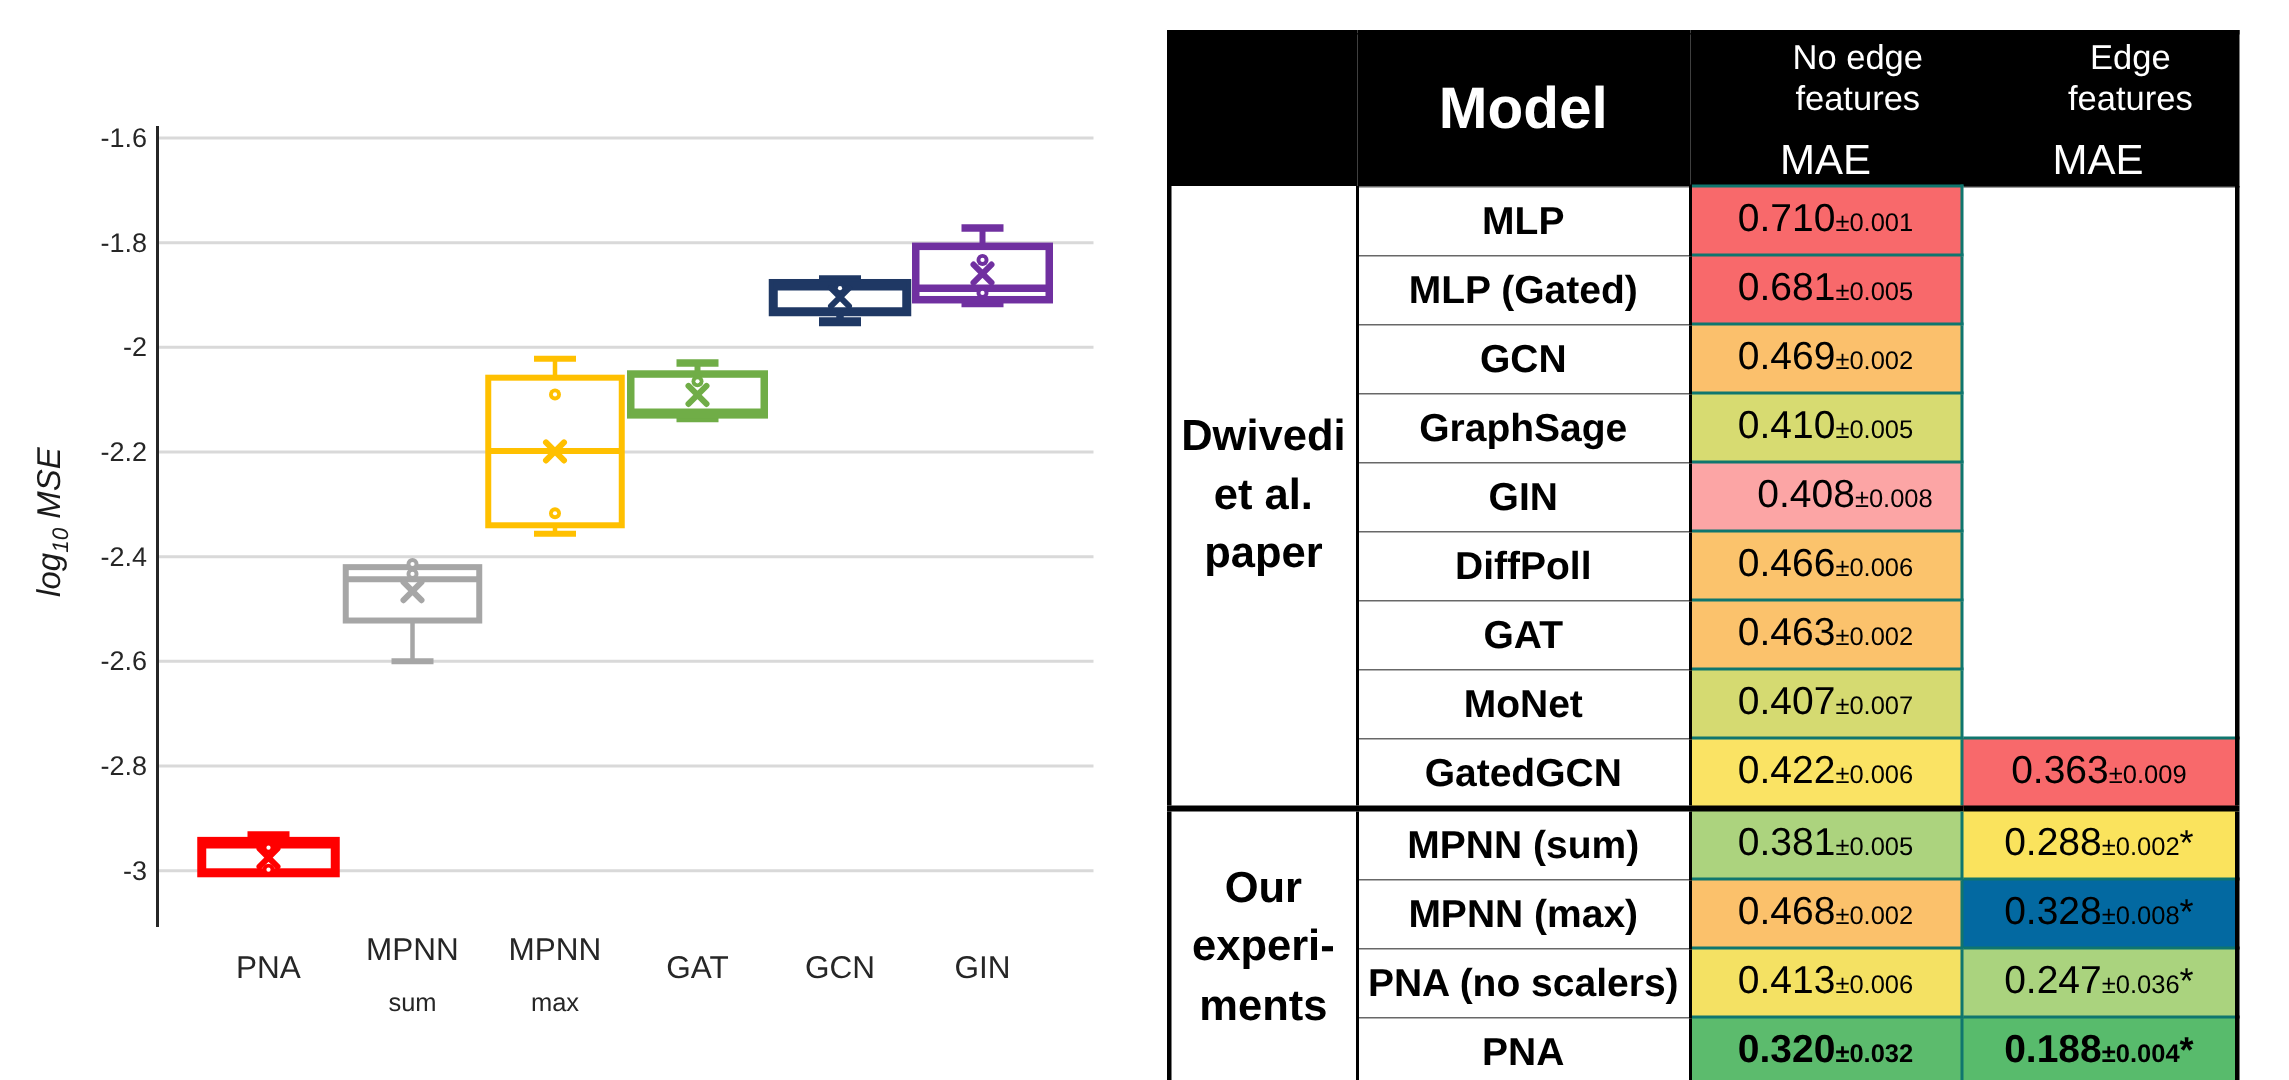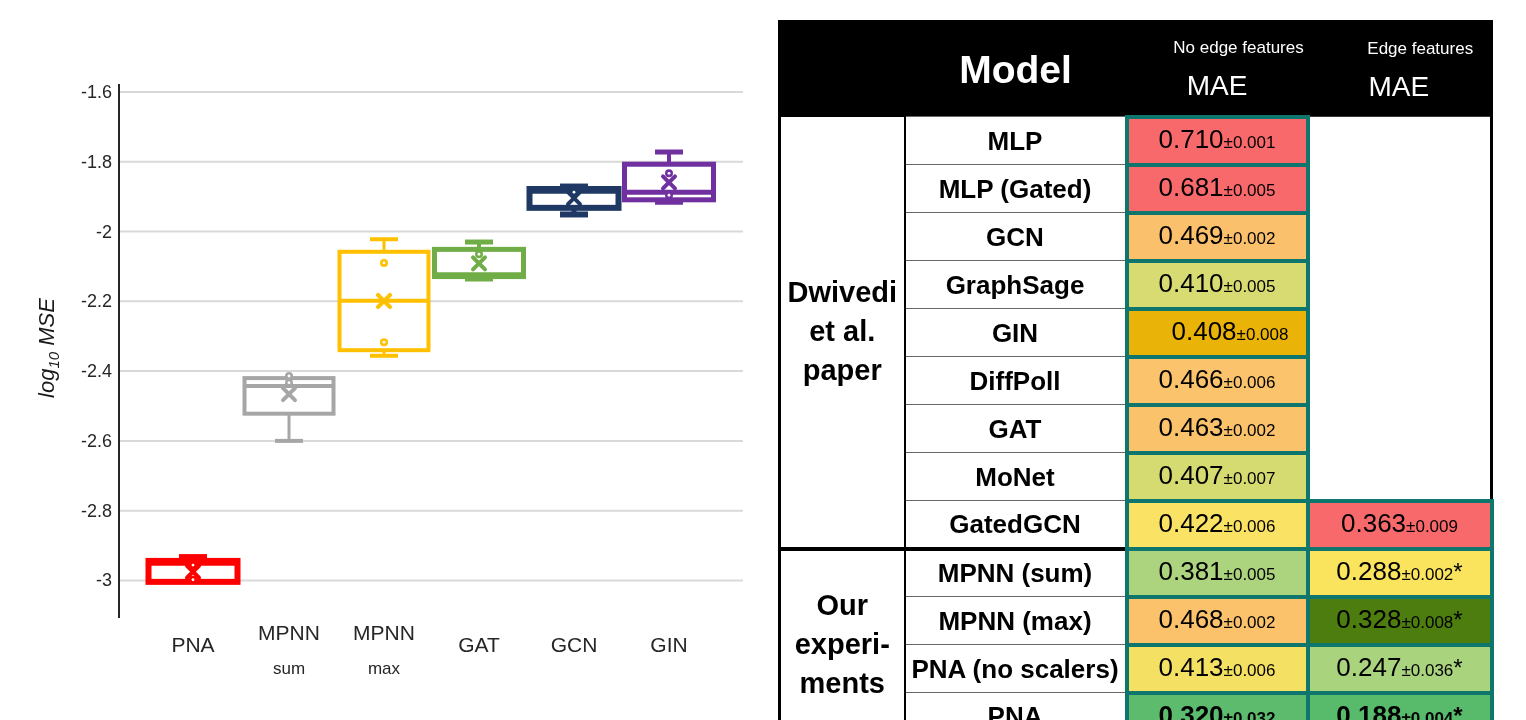--- a/index.html
+++ b/index.html
@@ -1,48 +1,48 @@
 <!DOCTYPE html>
 <html><head>
 <meta charset="utf-8">
 <style>
   html,body{margin:0;padding:0;}
   body{
     width:1526px;height:720px;position:relative;background:#ffffff;
     font-family:"Liberation Sans",sans-serif;overflow:hidden;
   }
   
-  .chartwrap{position:absolute;left:16px;top:0;width:760px;height:720px;text-align:center;}
+  .chartwrap{position:absolute;left:2px;top:0;width:760px;height:720px;text-align:center;}
   
   .tablewrap{position:absolute;left:778px;top:20px;width:712px;}
   .zinc-bar{
     margin-left:346px;width:366px;height:42px;line-height:42px;
     text-align:center;color:#fff;font-size:29px;font-weight:700;
   }
   table.tbl{
     border-collapse:collapse;table-layout:fixed;width:712px;
     border:3px solid #000;background:#fff;
   }
   thead tr{height:95px;}
   thead th{background:#000;color:#fff;border:0;padding:0;vertical-align:middle;}
   .th-model{font-size:39px;font-weight:700;}
-  .th-col .subhead{font-size:17px;font-weight:400;margin-top:2px;margin-left:43px;}
+  .th-col .subhead{font-size:23px;font-weight:400;margin-top:2px;margin-left:43px;}
   .th-col .maehead{font-size:28px;font-weight:400;margin-top:12px;}
   tbody tr{height:41px;}
   td.group{
     font-size:29px;font-weight:700;text-align:center;vertical-align:middle;
     border:0;border-right:2px solid #000;line-height:1.35;color:#000;background:#fff;padding:0;
   }
   td.model{
     font-size:26px;font-weight:700;text-align:center;color:#000;
     border:1px solid #686868;border-left:1px solid #686868;border-right:2px solid #000;
     padding:0;line-height:40px;white-space:nowrap;
   }
   td.val{
-    text-align:center;border:4px solid #0f766e;padding:0;font-size:26px;color:#000;
+    text-align:center;border:2px solid #0f766e;padding:0;font-size:26px;color:#000;
     line-height:40px;white-space:nowrap;
   }
   td.val .pm{font-size:17px;}
   td.val .star{font-size:24px;}
   td.val.b{font-weight:700;}
   td.val.b .pm{font-weight:700;}
   td.emptycell{background:#fff;border:1px solid #3a3a3a;}
   tr.section-start td{border-top:4px solid #000;}
 </style>
 </head>
@@ -173,21 +173,21 @@
         <tr>
           <td class="model">GCN</td>
           <td class="val" style="background: rgb(251, 192, 108);"><span class="v">0.469</span><span class="pm">±0.002</span></td>
         </tr>
         <tr>
           <td class="model">GraphSage</td>
           <td class="val" style="background: rgb(215, 219, 113);"><span class="v">0.410</span><span class="pm">±0.005</span></td>
         </tr>
         <tr>
           <td class="model">GIN</td>
-          <td class="val" style="background: #eab308; padding-left: 26px;"><span class="v">0.408</span><span class="pm">±0.008</span></td>
+          <td class="val" style="background: #fca5a5; padding-left: 26px;"><span class="v">0.408</span><span class="pm">±0.008</span></td>
         </tr>
         <tr>
           <td class="model">DiffPoll</td>
           <td class="val" style="background: rgb(251, 195, 108);"><span class="v">0.466</span><span class="pm">±0.006</span></td>
         </tr>
         <tr>
           <td class="model">GAT</td>
           <td class="val" style="background: rgb(251, 194, 108); margin-left: 15px;"><span class="v">0.463</span><span class="pm">±0.002</span></td>
         </tr>
         <tr>
@@ -201,21 +201,21 @@
         </tr>
         <tr class="section-start">
           <td class="group section-start" rowspan="4">Our<br>experi-<br>ments</td>
           <td class="model">MPNN (sum)</td>
           <td class="val" style="background: rgb(172, 211, 126);"><span class="v">0.381</span><span class="pm">±0.005</span></td>
           <td class="val" style="background: rgb(250, 227, 93);"><span class="v">0.288</span><span class="pm">±0.002</span><span class="star">*</span></td>
         </tr>
         <tr>
           <td class="model">MPNN (max)</td>
           <td class="val" style="background: rgb(251, 193, 107);"><span class="v">0.468</span><span class="pm">±0.002</span></td>
-          <td class="val" style="background: #4d7c0f;"><span class="v">0.328</span><span class="pm">±0.008</span><span class="star">*</span></td>
+          <td class="val" style="background: #0369a1;"><span class="v">0.328</span><span class="pm">±0.008</span><span class="star">*</span></td>
         </tr>
         <tr>
           <td class="model">PNA (no scalers)</td>
           <td class="val" style="background: rgb(244, 225, 99);"><span class="v">0.413</span><span class="pm">±0.006</span></td>
           <td class="val" style="background: rgb(170, 211, 126);"><span class="v">0.247</span><span class="pm">±0.036</span><span class="star">*</span></td>
         </tr>
         <tr>
           <td class="model">PNA</td>
           <td class="val b" style="background: rgb(92, 187, 109);"><span class="v">0.320</span><span class="pm">±0.032</span></td>
           <td class="val b" style="background: rgb(88, 187, 108);"><span class="v">0.188</span><span class="pm">±0.004</span><span class="star">*</span></td>

